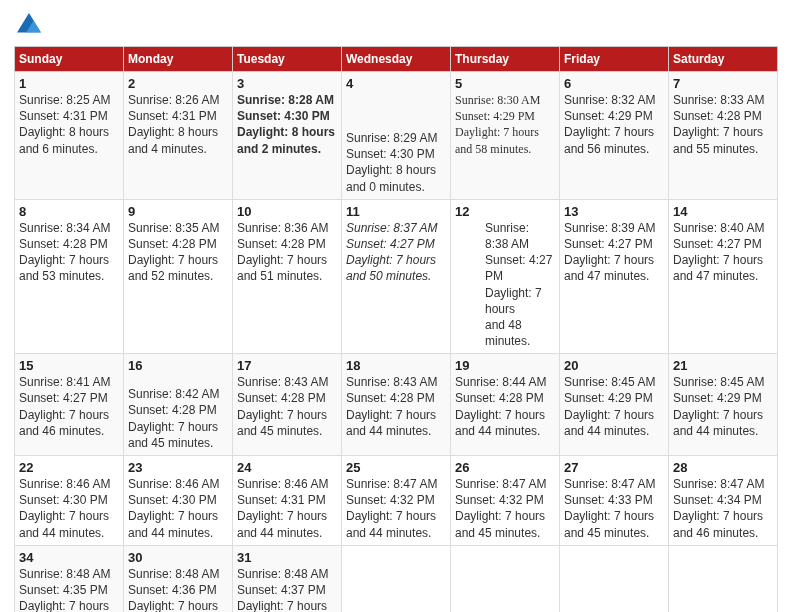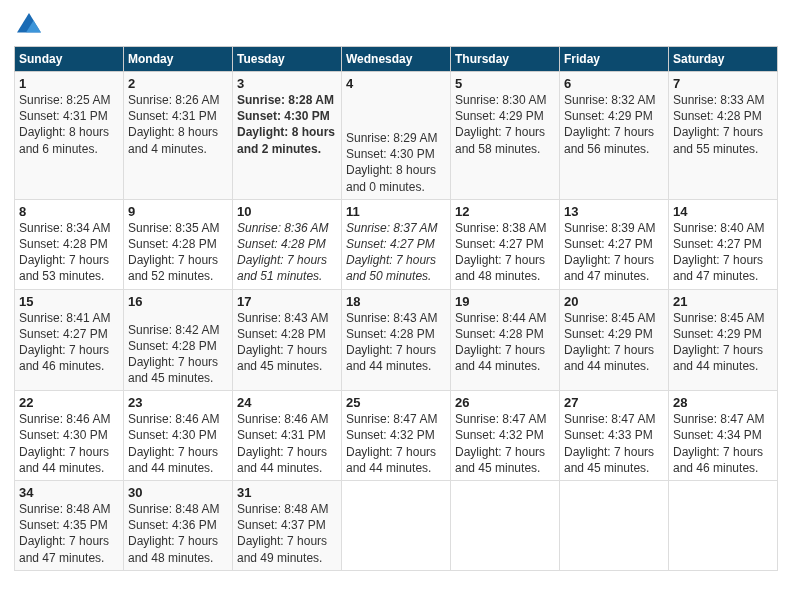--- a/index.html
+++ b/index.html
@@ -58,21 +58,21 @@
     .subtitle {
       font-size: 14px;
       color: #555;
     }
     .calendar {
       width: 100%;
       border-collapse: collapse;
       table-layout: fixed;
     }
     .calendar thead tr th {
-      background-color: #0c4a6e;
+      background-color: #b91c1c;
       color: #fff;
       font-size: 12px;
       font-weight: bold;
       padding: 5px 4px;
       text-align: left;
       border: 1px solid #ccc;
     }
     .calendar tbody tr td {
       vertical-align: top;
       padding: 4px 4px;
@@ -157,21 +157,21 @@
           </td>
           <td>
             <span class="day-number">4</span>
             <div class="day-info" style="white-space: pre-line; margin-top: 39px;">Sunrise: 8:29 AM
 Sunset: 4:30 PM
 Daylight: 8 hours
 and 0 minutes.</div>
           </td>
           <td>
             <span class="day-number">5</span>
-            <div class="day-info" style="white-space: pre-line;">Sunrise: 8:30 AM
+            <div class="day-info" style="white-space: pre-line; font-family: Liberation Serif, serif;">Sunrise: 8:30 AM
 Sunset: 4:29 PM
 Daylight: 7 hours
 and 58 minutes.</div>
           </td>
           <td>
             <span class="day-number">6</span>
             <div class="day-info" style="white-space: pre-line;">Sunrise: 8:32 AM
 Sunset: 4:29 PM
 Daylight: 7 hours
 and 56 minutes.</div>
@@ -194,35 +194,35 @@
           </td>
           <td>
             <span class="day-number">9</span>
             <div class="day-info" style="white-space: pre-line;">Sunrise: 8:35 AM
 Sunset: 4:28 PM
 Daylight: 7 hours
 and 52 minutes.</div>
           </td>
           <td>
             <span class="day-number">10</span>
-            <div class="day-info" style="white-space: pre-line; font-style: italic;">Sunrise: 8:36 AM
+            <div class="day-info" style="white-space: pre-line;">Sunrise: 8:36 AM
 Sunset: 4:28 PM
 Daylight: 7 hours
 and 51 minutes.</div>
           </td>
           <td>
             <span class="day-number">11</span>
             <div class="day-info" style="white-space: pre-line; font-style: italic;">Sunrise: 8:37 AM
 Sunset: 4:27 PM
 Daylight: 7 hours
 and 50 minutes.</div>
           </td>
           <td>
             <span class="day-number">12</span>
-            <div class="day-info" style="white-space: pre-line;">Sunrise: 8:38 AM
+            <div class="day-info" style="white-space: pre-line; margin-left: 30px;">Sunrise: 8:38 AM
 Sunset: 4:27 PM
 Daylight: 7 hours
 and 48 minutes.</div>
           </td>
           <td>
             <span class="day-number">13</span>
             <div class="day-info" style="white-space: pre-line;">Sunrise: 8:39 AM
 Sunset: 4:27 PM
 Daylight: 7 hours
 and 47 minutes.</div>

